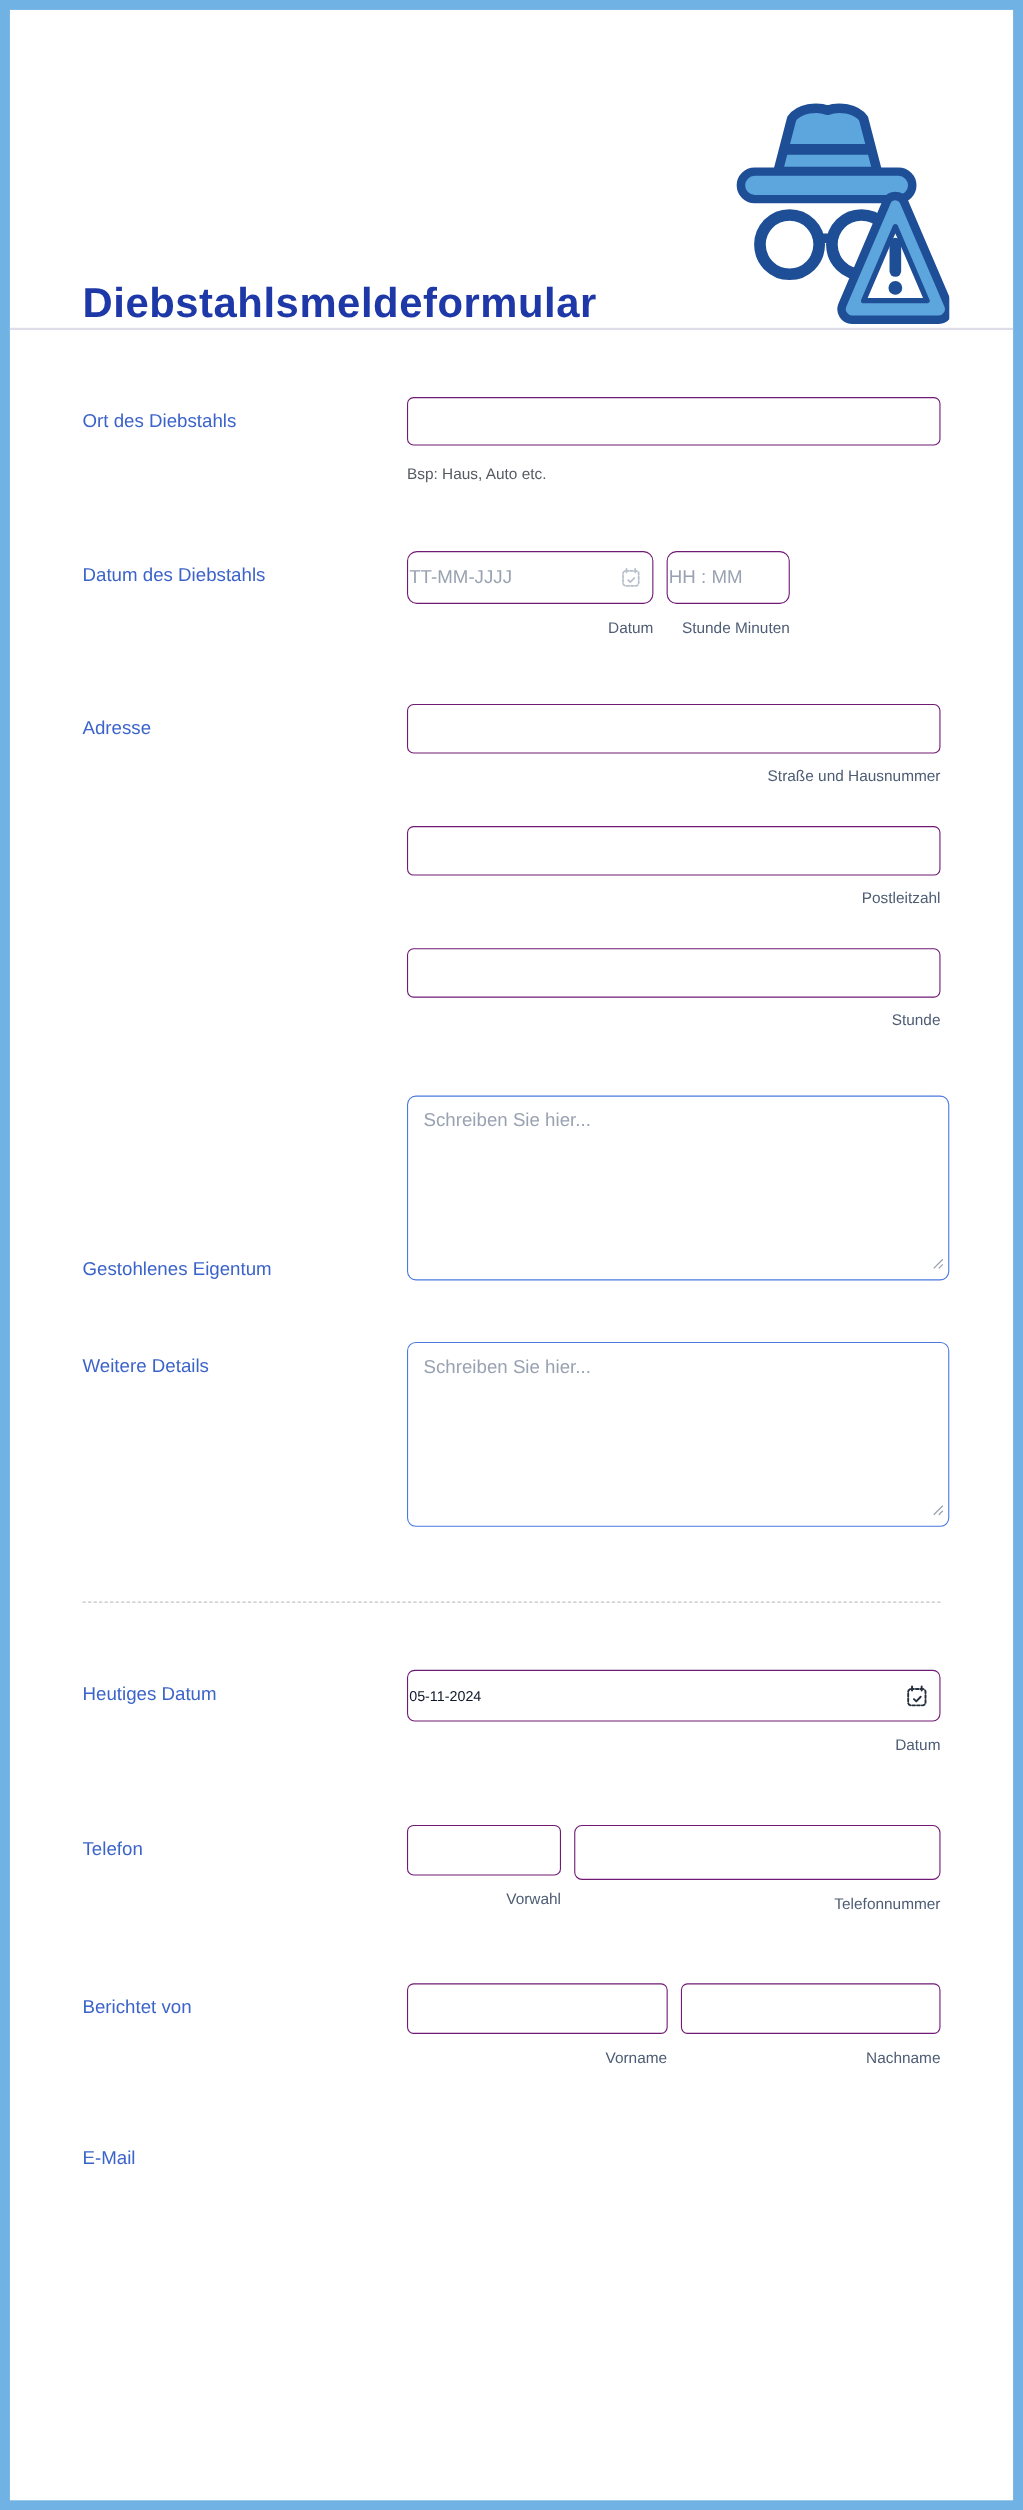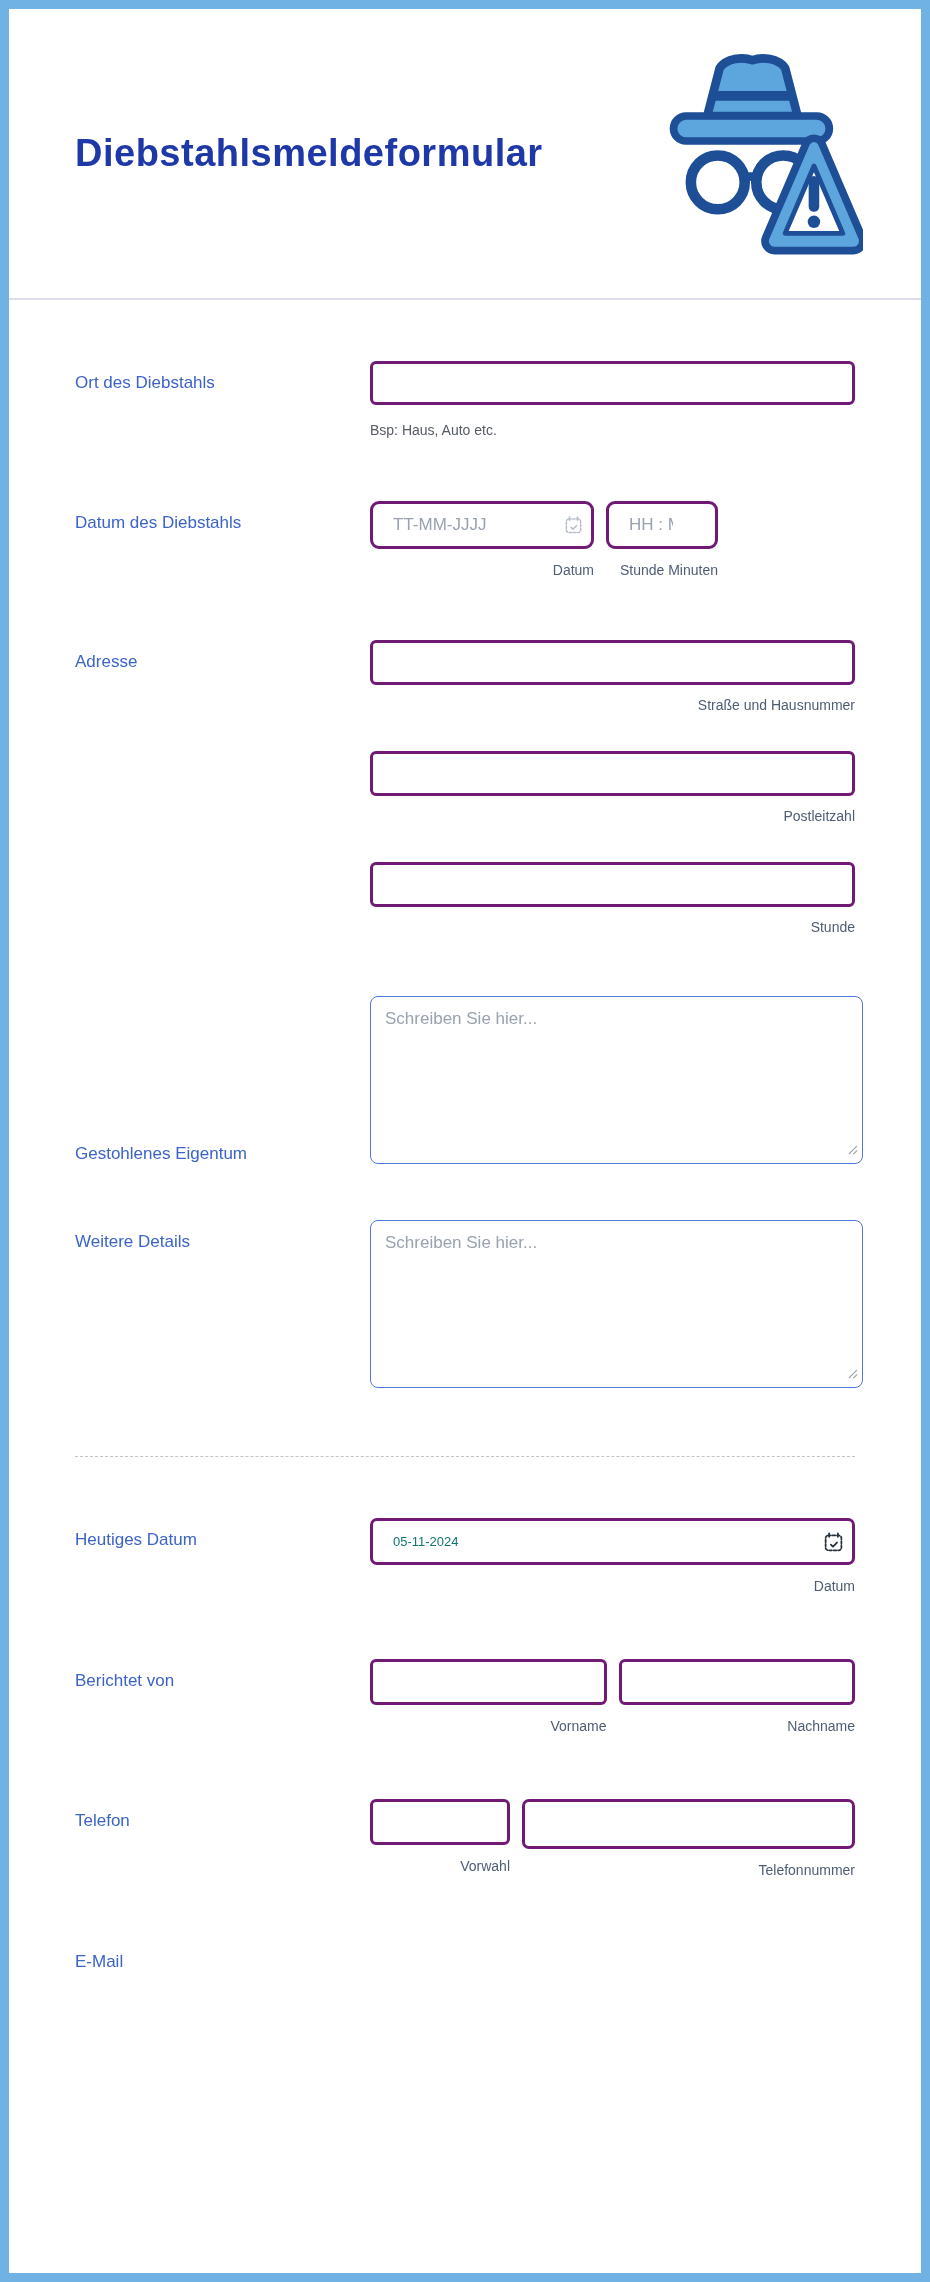--- a/index.html
+++ b/index.html
@@ -14,21 +14,21 @@
     border: 9px solid #6fb2e3;
     background: #ffffff;
     display: flex;
     flex-direction: column;
   }
   
   .header {
     height: 291px;
     flex: none;
     display: flex;
-    align-items: center;
+    align-items: flex-end;
     justify-content: space-between;
     padding: 0 58px 0 66px;
     border-bottom: 2px solid #dcdde8;
   }
   .title {
     font-size: 38px;
     font-weight: bold;
     color: #1e38a8;
     letter-spacing: 0.5px;
   }
@@ -41,26 +41,26 @@
     flex: none;
     padding-top: 12px;
     font-size: 17px;
     color: #3b63c9;
   }
   .row-controls { flex: 1; min-width: 0; }
   .input {
     display: block;
     width: 100%;
     height: 44px;
-    border: 3px solid #701a75;
+    border: 1px solid #701a75;
     border-radius: 6px;
-    padding: 0 20px;
+    padding: 0 1px;
     font-family: inherit;
     font-size: 17px;
-    color: #0f766e;
+    color: #0f172a;
     background: #fff;
     outline: none;
   }
   .input::placeholder, textarea::placeholder { color: #99a2b1; opacity: 1; }
   .hint {
     margin-top: 17px;
     font-size: 14px;
     color: #565b63;
     line-height: 17px;
   }
@@ -267,52 +267,52 @@
               <path d="M7 2 v4 M17 2 v4"></path>
               <rect x="3" y="4.5" width="18" height="17" rx="3" stroke-dasharray="3 2"></rect>
               <path d="M9 15 l2.4 2.4 L16 12.6"></path>
             </svg>
           </span>
         </div>
         <div class="sublabel">Datum</div>
       </div>
     </div>
 
+    <div class="row mt-row9">
+      <div class="row-label">Telefon</div>
+      <div class="row-controls">
+        <div class="inline-group">
+          <div class="col col-vorwahl">
+            <input class="input mid-input" type="text" value="" style="">
+            <div class="sublabel">Vorwahl</div>
+          </div>
+          <div class="col col-flex">
+            <input class="input tall-input" type="text" value="" style="">
+            <div class="sublabel">Telefonnummer</div>
+          </div>
+        </div>
+      </div>
+    </div>
+
     <div class="row mt-row8">
       <div class="row-label">Berichtet von</div>
       <div class="row-controls">
         <div class="inline-group">
           <div class="col col-flex">
             <input class="input mid-input" type="text" value="" style="">
             <div class="sublabel">Vorname</div>
           </div>
           <div class="col col-flex">
             <input class="input mid-input" type="text" value="" style="">
             <div class="sublabel">Nachname</div>
           </div>
         </div>
       </div>
     </div>
 
-    <div class="row mt-row9">
-      <div class="row-label">Telefon</div>
-      <div class="row-controls">
-        <div class="inline-group">
-          <div class="col col-vorwahl">
-            <input class="input mid-input" type="text" value="" style="">
-            <div class="sublabel">Vorwahl</div>
-          </div>
-          <div class="col col-flex">
-            <input class="input tall-input" type="text" value="" style="">
-            <div class="sublabel">Telefonnummer</div>
-          </div>
-        </div>
-      </div>
-    </div>
-
     <div class="row mt-row10">
       <div class="row-label">E-Mail</div>
     </div>
 
   </div>
 
 
 </div>
 
 </body></html>

